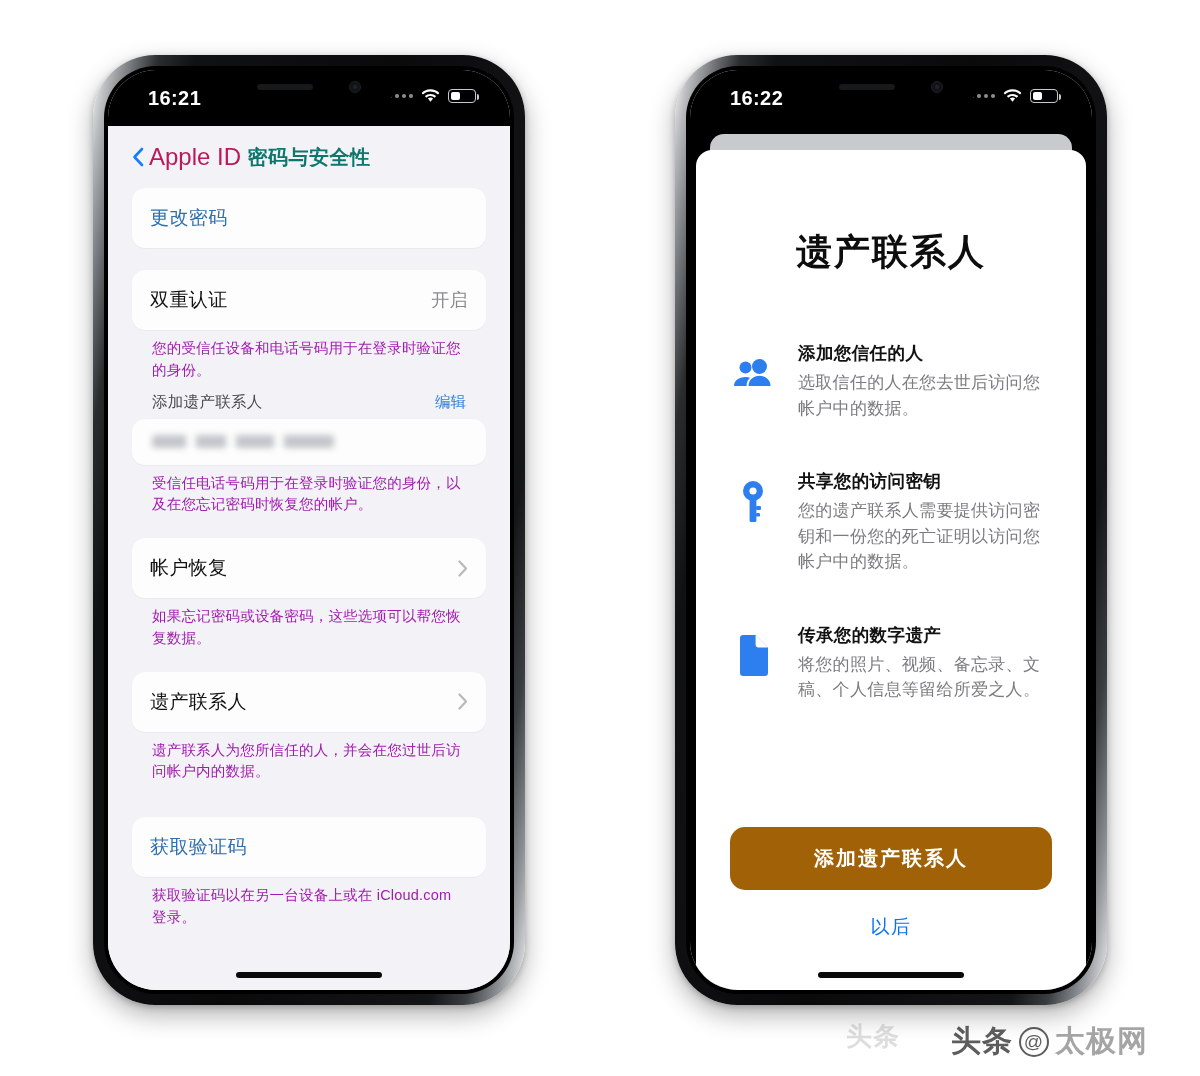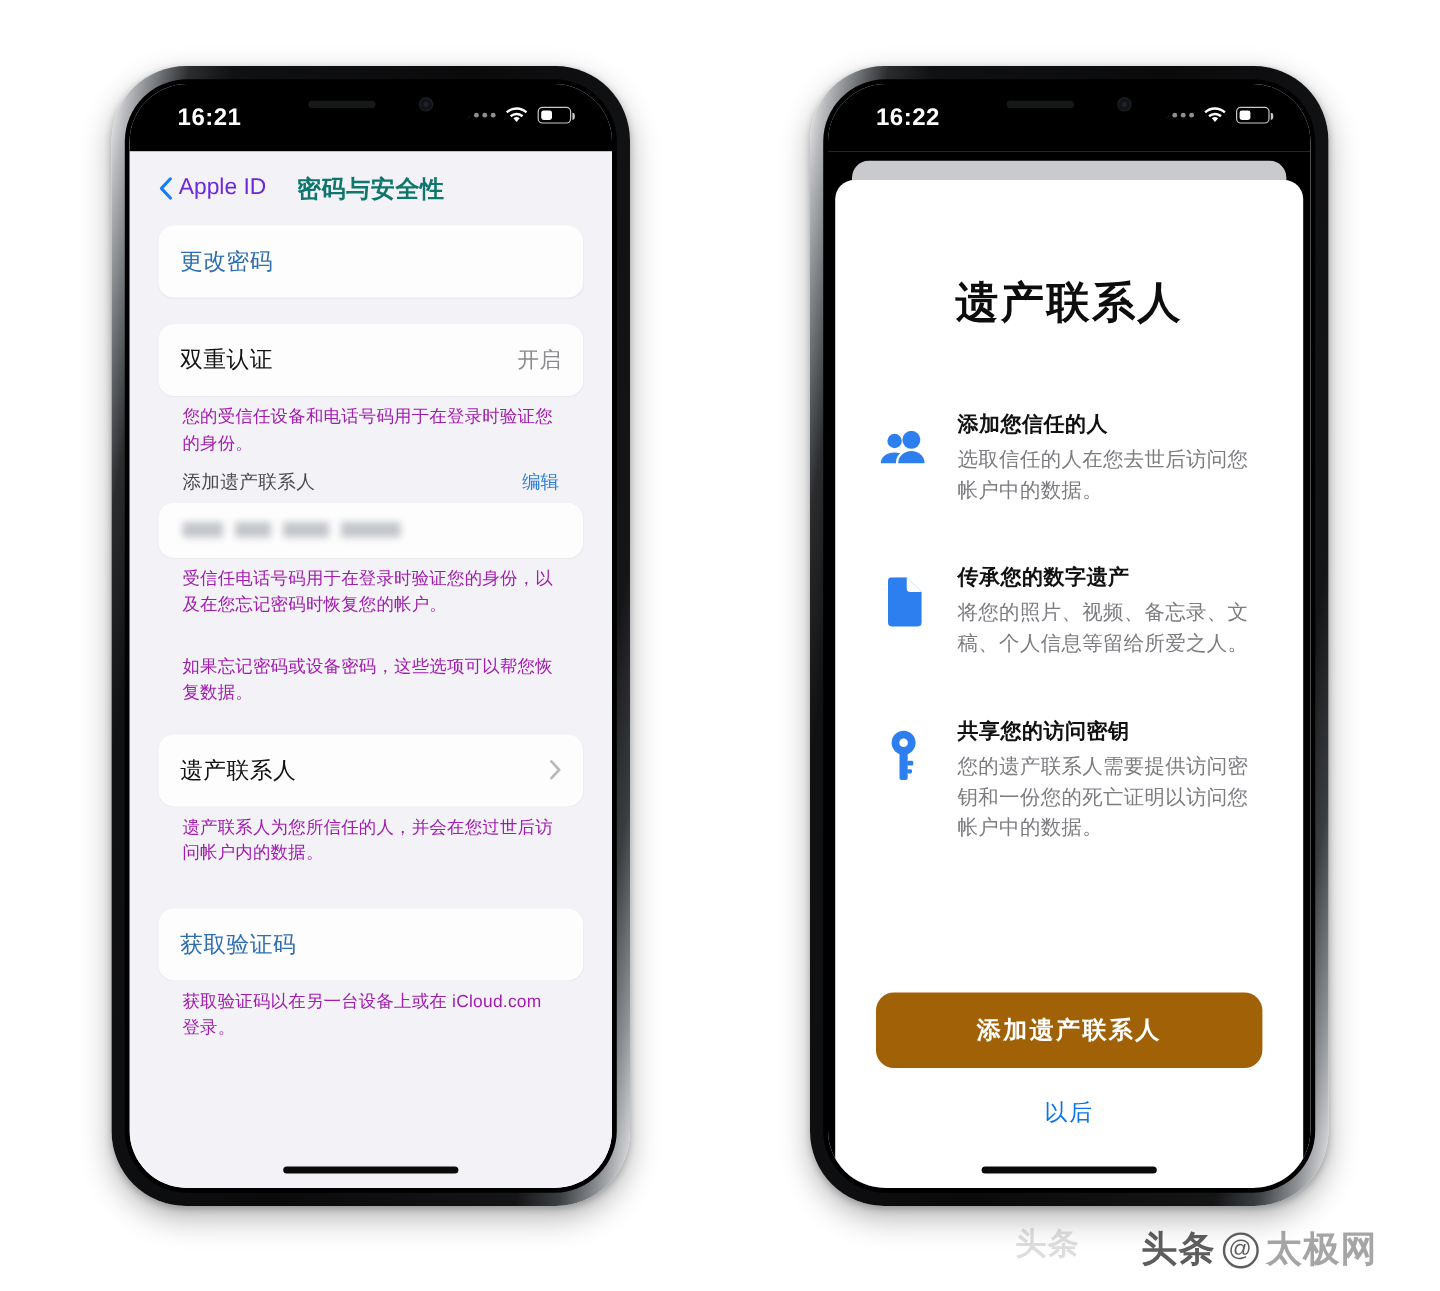--- a/index.html
+++ b/index.html
@@ -158,22 +158,22 @@
 
   .nav-bar {
     height: 62px;
     display: flex;
     align-items: center;
     padding: 0 22px;
     position: relative;
   }
   .nav-back {
     display: flex; align-items: center; gap: 5px;
-    color: #6d28d9;
-    font-size: 19px;
+    color: #be185d;
+    font-size: 24px;
     cursor: pointer;
   }
   .chev-back {
     width: 12px; height: 20px;
     flex: 0 0 auto;
   }
   .nav-title {
     position: absolute;
     left: 50%; transform: translateX(-50%);
     font-size: 20px;
@@ -451,20 +451,28 @@
 
             <div class="card">
               <div class="redacted">
                 <span class="blur-bar"></span>
               </div>
             </div>
             <div class="footnote">受信任电话号码用于在登录时验证您的身份，以及在您忘记密码时恢复您的帐户。</div>
 
             <div class="gap-m"></div>
 
+            <div class="card">
+              <div class="row">
+                <span class="row-label">帐户恢复</span>
+                <svg class="chev-r" viewBox="0 0 10 17">
+                  <path d="M1.5 1.5 8 8.5 1.5 15.5" fill="none" stroke="#3c3c43" stroke-width="2.2" stroke-linecap="round" stroke-linejoin="round"></path>
+                </svg>
+              </div>
+            </div>
             <div class="footnote">如果忘记密码或设备密码，这些选项可以帮您恢复数据。</div>
 
             <div class="gap-m"></div>
 
             <div class="card">
               <div class="row">
                 <span class="row-label">遗产联系人</span>
                 <svg class="chev-r" viewBox="0 0 10 17">
                   <path d="M1.5 1.5 8 8.5 1.5 15.5" fill="none" stroke="#3c3c43" stroke-width="2.2" stroke-linecap="round" stroke-linejoin="round"></path>
                 </svg>
@@ -541,47 +549,47 @@
                   </svg>
                 </span>
                 <div class="feat-text">
                   <div class="feat-title">添加您信任的人</div>
                   <div class="feat-desc">选取信任的人在您去世后访问您帐户中的数据。</div>
                 </div>
               </div>
 
               <div class="feature">
                 <span class="feat-icon">
-                  <svg width="34" height="42" viewBox="0 0 34 42">
-                    <path d="M4 3.2A3.2 3.2 0 0 1 7.2 0h12.4L32 12.4v25.4A3.2 3.2 0 0 1 28.8 41H7.2A3.2 3.2 0 0 1 4 37.8Z" fill="#2d7ff0"></path>
-                    <path d="M19.6 0 32 12.4H22.8a3.2 3.2 0 0 1-3.2-3.2Z" fill="#ffffff"></path>
-                  </svg>
-                </span>
-                <div class="feat-text">
-                  <div class="feat-title">传承您的数字遗产</div>
-                  <div class="feat-desc">将您的照片、视频、备忘录、文稿、个人信息等留给所爱之人。</div>
-                </div>
-              </div>
-
-              <div class="feature">
-                <span class="feat-icon">
                   <svg width="26" height="44" viewBox="0 0 26 44">
                     <circle cx="13" cy="11" r="10" fill="#2d7ff0"></circle>
                     <circle cx="13" cy="11" r="3.6" fill="#ffffff"></circle>
                     <rect x="9.6" y="18" width="6.8" height="24" rx="1.6" fill="#2d7ff0"></rect>
                     <rect x="16" y="26" width="5" height="4" rx="1.2" fill="#2d7ff0"></rect>
                     <rect x="16" y="33" width="4" height="3.6" rx="1.2" fill="#2d7ff0"></rect>
                   </svg>
                 </span>
                 <div class="feat-text">
                   <div class="feat-title">共享您的访问密钥</div>
                   <div class="feat-desc">您的遗产联系人需要提供访问密钥和一份您的死亡证明以访问您帐户中的数据。</div>
                 </div>
               </div>
 
+              <div class="feature">
+                <span class="feat-icon">
+                  <svg width="34" height="42" viewBox="0 0 34 42">
+                    <path d="M4 3.2A3.2 3.2 0 0 1 7.2 0h12.4L32 12.4v25.4A3.2 3.2 0 0 1 28.8 41H7.2A3.2 3.2 0 0 1 4 37.8Z" fill="#2d7ff0"></path>
+                    <path d="M19.6 0 32 12.4H22.8a3.2 3.2 0 0 1-3.2-3.2Z" fill="#ffffff"></path>
+                  </svg>
+                </span>
+                <div class="feat-text">
+                  <div class="feat-title">传承您的数字遗产</div>
+                  <div class="feat-desc">将您的照片、视频、备忘录、文稿、个人信息等留给所爱之人。</div>
+                </div>
+              </div>
+
             </div>
 
             <div class="sheet-actions">
               <button class="btn-primary">添加遗产联系人</button>
               <button class="btn-text">以后</button>
             </div>
 
           </div>
         </div>
 

